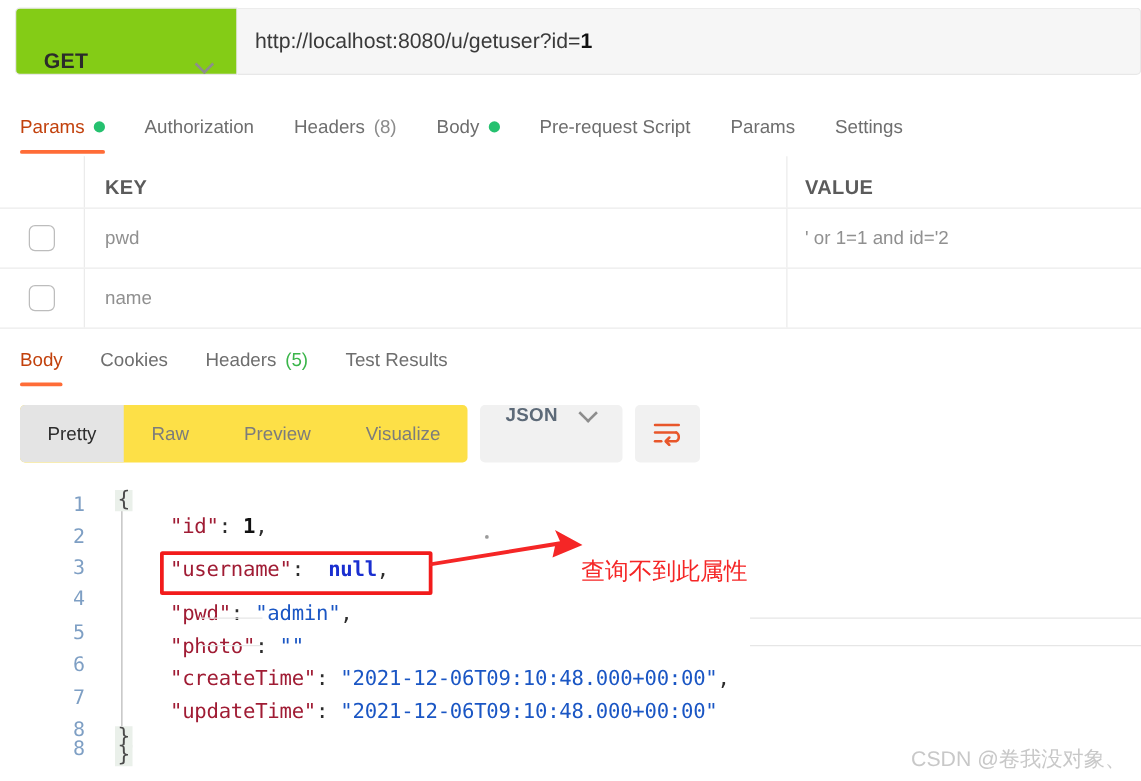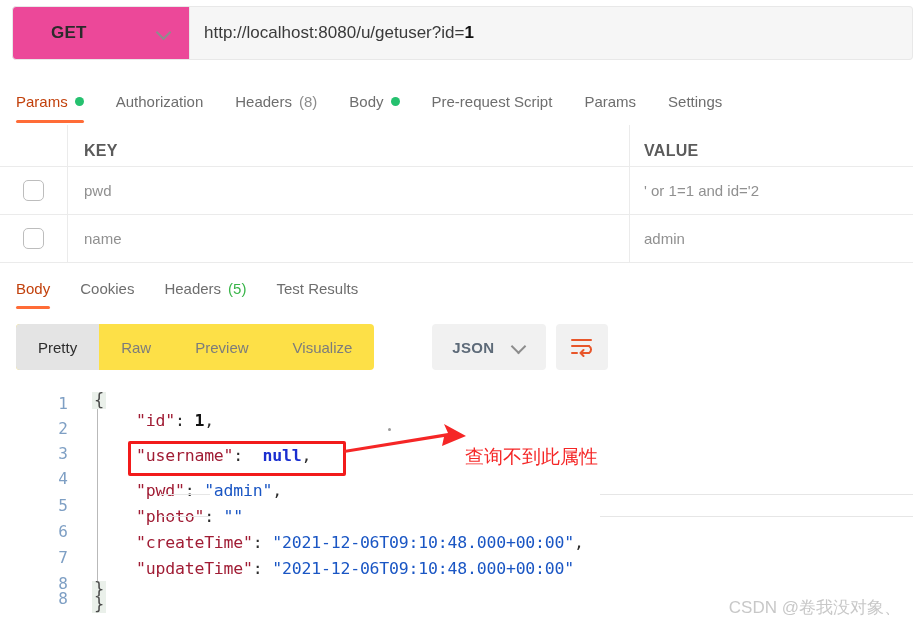--- a/index.html
+++ b/index.html
@@ -7,23 +7,23 @@
     width: 913px; height: 625px;
     background: #ffffff;
     font-family: "Liberation Sans", sans-serif;
     overflow: hidden;
   }
   #app { position: relative; width: 913px; height: 625px; background: #fff; }
 
   
   .urlbar { position: absolute; left: 12px; top: 6px; width: 901px; height: 54px; display: flex; }
   .method-box {
-    width: 178px; height: 54px; background: #ec4899; border: 1px solid #e8e8e8;
-    border-radius: 4px 0 0 4px; display: flex; align-items: center;
-    justify-content: space-between; padding: 0 18px 0 38px;
+    width: 178px; height: 54px; background: #84cc16; border: 1px solid #e8e8e8;
+    border-radius: 4px 0 0 4px; display: flex; align-items: flex-end;
+    justify-content: space-between; padding: 0 18px 0 22px;
   }
   .method-label { font-size: 17px; font-weight: bold; color: #2b2b2b; letter-spacing: .2px; }
   .chev { width: 14px; height: 14px; position: relative; }
   .chev::after {
     content: ""; position: absolute; left: 1px; top: 1px;
     width: 9px; height: 9px; border-right: 2px solid #8d8d8d; border-bottom: 2px solid #8d8d8d;
     transform: rotate(45deg);
   }
   .url-box {
     flex: 1; height: 54px; background: #f6f6f6; border: 1px solid #e8e8e8; border-left: none;
@@ -74,22 +74,22 @@
   .res-tabs .tab.active .tab-underline { right: 15px; }
 
   
   .fmtbar { position: absolute; left: 16px; top: 324px; display: flex; align-items: center; gap: 10px; }
   .seg { display: flex; background: #fde047; border-radius: 4px; height: 46px; overflow: hidden; }
   .seg-item {
     display: flex; align-items: center; padding: 0 22px; font-size: 15px; color: #7c7c7c;
   }
   .seg-item.active { background: #e4e4e4; color: #2d2d2d; }
   .lang-box {
-    height: 46px; background: #f1f1f1; border-radius: 4px; display: flex; align-items: center;
-    gap: 18px; padding: 16px 20px; margin-left: 48px;
+    height: 46px; background: #f1f1f1; border-radius: 4px; display: flex; 
+    gap: 18px; padding: 0 20px;
   }
   .lang-label { font-size: 15px; font-weight: bold; color: #5d6a78; letter-spacing: .3px; }
   .wrap-box {
     height: 46px; width: 52px; background: #f1f1f1; border-radius: 4px;
     display: flex; align-items: center; justify-content: center;
   }
 
   
   .code { position: absolute; left: 0; top: 386px; width: 913px; height: 239px; background: #fff; }
   .gutter { position: absolute; left: 0; top: 0; width: 84px; height: 239px; }
@@ -194,23 +194,20 @@
       <div class="cell-val">
         <span class="cellvaltxt">' or 1=1 and id='2</span>
       </div>
     </div>
     <div class="row">
       <div class="cell-chk">
         <span class="chk"></span>
       </div>
       <div class="cell-key">
         <span class="cellvaltxt">name</span>
-      </div>
-      <div class="cell-val">
-        <span class="cellvaltxt">admin</span>
       </div>
     </div>
   </div>
 
   <div class="res-tabs">
     <div class="tab active">
       <span>Body</span>
       <span class="tab-underline"></span>
     </div>
     <div class="tab">

